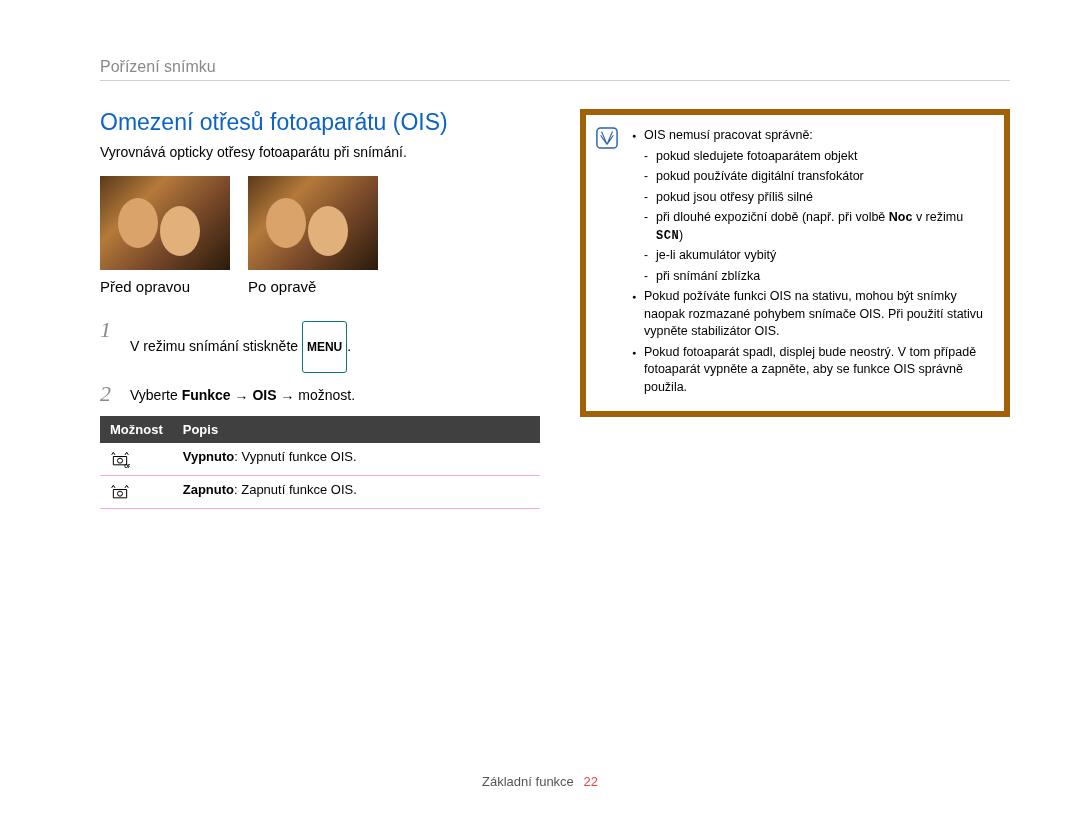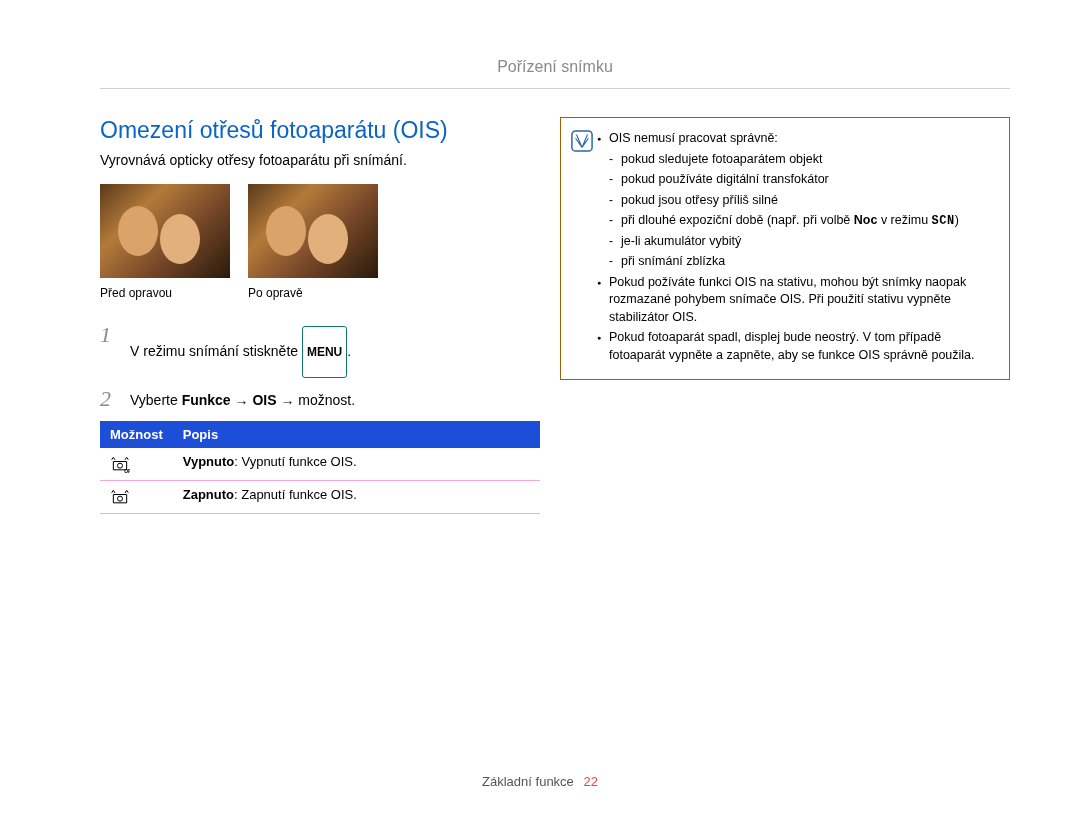--- a/index.html
+++ b/index.html
@@ -9,28 +9,27 @@
     background: #fff;
     font-family: Arial, Helvetica, sans-serif;
     font-size: 14px;
     color: #000;
     position: relative;
     padding: 58px 70px 0 100px;
   }
   .breadcrumb {
     color: #8a8a8a;
     font-size: 16px;
-    padding-bottom: 12px;
+    padding-bottom: 4px;
     border-bottom: 1px solid #d0d0d0;
     margin-bottom: 28px;
-    text-align: center;
   }
   .columns {
     display: flex;
-    gap: 20px;
+    gap: 40px;
   }
   .col-left { width: 440px; }
   .col-right { flex: 1; }
   .heading {
     color: #0a63c6;
     font-size: 23px;
     font-weight: 400;
     margin-bottom: 8px;
   }
   .subheading {
@@ -44,39 +43,39 @@
     position: relative;
     overflow: hidden;
   }
   .sample-image.blurry { filter: blur(0.6px); }
   .sample-image::before, .sample-image::after {
     content:""; position:absolute; border-radius:50%;
   }
   .sample-image::before { width:40px; height:50px; background:#d9a36a; left:18px; top:22px; }
   .sample-image::after  { width:40px; height:50px; background:#e2b07a; left:60px; top:30px; }
   .image-caption-row { display:flex; gap:18px; margin-bottom: 24px; }
-  .image-caption { width:130px; font-size:12px; }
+  .image-caption { width:130px; font-size:15px; }
   .step { display:flex; align-items:flex-start; gap:12px; margin-bottom:10px; }
   .step-num { color:#8a8a8a; font-size:22px; font-style:italic; font-family:Georgia, serif; line-height:1; width:18px; }
   .step-text { font-size:14px; line-height:1.5; padding-top:2px; }
   .menu-pill {
     display:inline-block; border:1px solid #0f766e; border-radius:3px;
     padding: 16px 4px; font-size:12px; font-weight:bold; vertical-align:middle;
   }
   .table { width: 100%; border-collapse: collapse; margin-top: 8px; }
   .table th {
-    background:#1d4ed8; color:#fff; text-align:left;
+    background:#404040; color:#fff; text-align:left;
     font-size:13px; font-weight:bold; padding:6px 10px;
   }
   .table th:first-child { width: 72px; }
   .table td { padding:6px 10px; font-size:13px; vertical-align:top; }
   .table tbody tr { border-bottom: 1px solid #f9a8d4; }
   .icon-cell svg { width:20px; height:20px; display:block; }
   .note-box {
-    border:1px solid #a16207; padding:12px 14px 12px 36px;
+    border:6px solid #a16207; padding:12px 14px 12px 46px;
     position:relative; font-size:12.5px; line-height:1.4;
     color:#000;
   }
   .note-icon {
     position:absolute; left:10px; top:12px; width:22px; height:22px;
   }
   .note-box ul { list-style:none; }
   .note-box ul > li { position:relative; padding-left:12px; margin-bottom:3px; }
   .note-box ul > li::before { content:"●"; font-size:7px; position:absolute; left:0; top:4px; }
   .note-box ul ul { margin-top:3px; }

